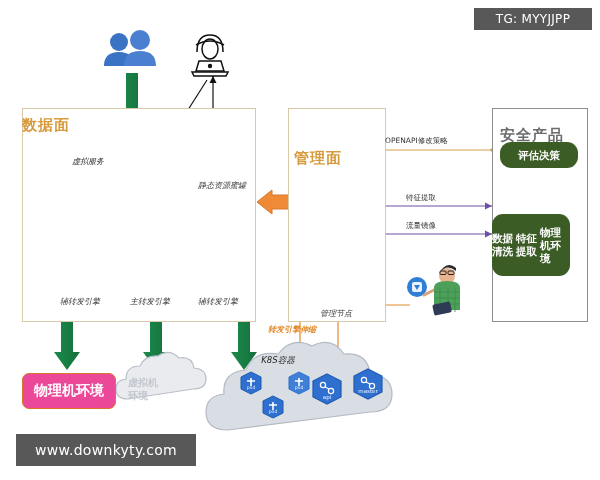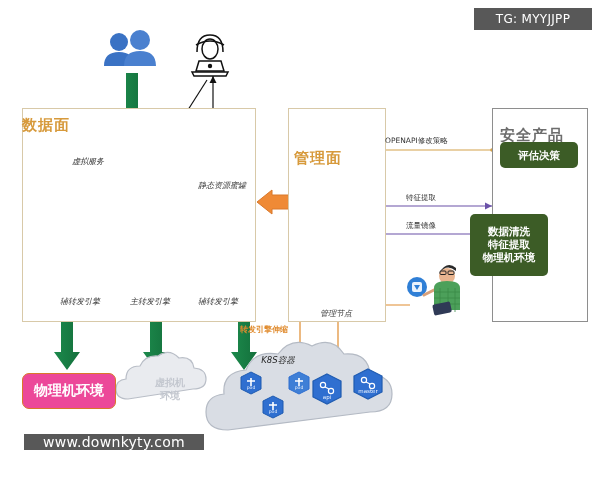--- a/index.html
+++ b/index.html
@@ -15,21 +15,21 @@
                letter-spacing:1px;white-space:nowrap;}
   .panel-title.gray{color:#6d6d6d;}
 
   
   .cn{font-family:"DejaVu Sans","Liberation Sans",sans-serif;}
   .lbl{position:absolute;font-size:8px;color:#333;white-space:nowrap;text-align:center;font-style:italic;}
   .lbl-sm{position:absolute;font-size:7.5px;color:#333;white-space:nowrap;}
   .lbl-orange{position:absolute;font-size:8px;color:#e08b2e;font-weight:700;white-space:nowrap;}
 
   
-  .greenbox{position:absolute;background:#3c5c26;border-radius:5px;color:#ffffff;
+  .greenbox{position:absolute;background:#3c5c26;border-radius:11px;color:#ffffff;
             display:flex;align-items:center;justify-content:center;text-align:left;
             font-size:10.5px;line-height:13px;font-weight:600;}
   .orangebox{position:absolute;background:#ec4899;border:1.5px solid #d9782a;border-radius:7px;
              color:#ffffff;display:flex;align-items:center;justify-content:center;
              font-size:14px;font-weight:700;}
 
   
   .wm{position:absolute;background:#585858;color:#ffffff;display:flex;
       align-items:center;justify-content:center;font-size:14px;letter-spacing:.3px;}
   .tag{position:absolute;background:#585858;color:#ffffff;display:flex;
@@ -298,43 +298,43 @@
 
   <div class="lbl cn" style="left:48px;top:296px;width:64px;">辅转发引擎</div>
   <div class="lbl cn" style="left:118px;top:296px;width:64px;">主转发引擎</div>
   <div class="lbl cn" style="left:186px;top:296px;width:64px;">辅转发引擎</div>
 
   <div class="lbl cn" style="left:300px;top:300px;width:72px;margin-top:8px;">管理节点</div>
 
   <div class="lbl-sm cn" style="left:385px;top:136px;">OPENAPI修改策略</div>
   <div class="lbl-sm cn" style="left:406px;top:193px;">特征提取</div>
   <div class="lbl-sm cn" style="left:406px;top:221px;">流量镜像</div>
-  <div class="lbl-orange cn" style="left:240px;top:324px;">转发引擎伸缩</div>
+  <div class="lbl-orange cn" style="left:268px;top:324px;font-style:italic;">转发引擎伸缩</div>
 
   <div class="greenbox cn" style="left:500px;top:142px;width:78px;height:26px;">评估决策</div>
 
-  <div class="greenbox cn" style="left:470px;top:214px;width:78px;height:62px;flex-direction:column;font-family:Liberation Mono, monospace;">
+  <div class="greenbox cn" style="left:492px;top:214px;width:78px;height:62px;">
     <span>数据清洗</span>
     <span>特征提取</span>
     <span>物理机环境</span>
   </div>
 
   <div class="orangebox cn" style="left:22px;top:373px;width:92px;height:34px;">物理机环境</div>
 
   <div class="abs cn" style="left:128px;top:369px;width:84px;height:40px;display:flex;
-       flex-direction:column;align-items:center;justify-content:center;
+       flex-direction:column;align-items:flex-start;justify-content:center;
        font-size:10px;color:#c3c7cf;font-weight:700;line-height:13px;">
     <span>虚拟机</span>
     <span>环境</span>
   </div>
 
   <div class="lbl cn" style="left:248px;top:355px;width:60px;font-size:8.5px;color:#222;">K8S容器</div>
 
   <div class="abs cn" style="left:239px;top:385px;width:24px;font-size:4.5px;color:#eaf2fd;text-align:center;">pod</div>
   <div class="abs cn" style="left:287px;top:385px;width:24px;font-size:4.5px;color:#eaf2fd;text-align:center;">pod</div>
   <div class="abs cn" style="left:261px;top:409px;width:24px;font-size:4.5px;color:#eaf2fd;text-align:center;">pod</div>
   <div class="abs cn" style="left:315px;top:394px;width:24px;font-size:5.5px;color:#eaf2fd;text-align:center;">api</div>
   <div class="abs cn" style="left:354px;top:388px;width:28px;font-size:5.5px;color:#eaf2fd;text-align:center;">master</div>
 
   <div class="tag" style="right:8px;top:8px;width:118px;height:22px;">TG: MYYJJPP</div>
-  <div class="wm" style="left:24px;top:434px;width:180px;height:16px;">www.downkyty.com</div>
+  <div class="wm" style="left:16px;top:434px;width:180px;height:32px;">www.downkyty.com</div>
 
 </div>
 
 </body></html>

